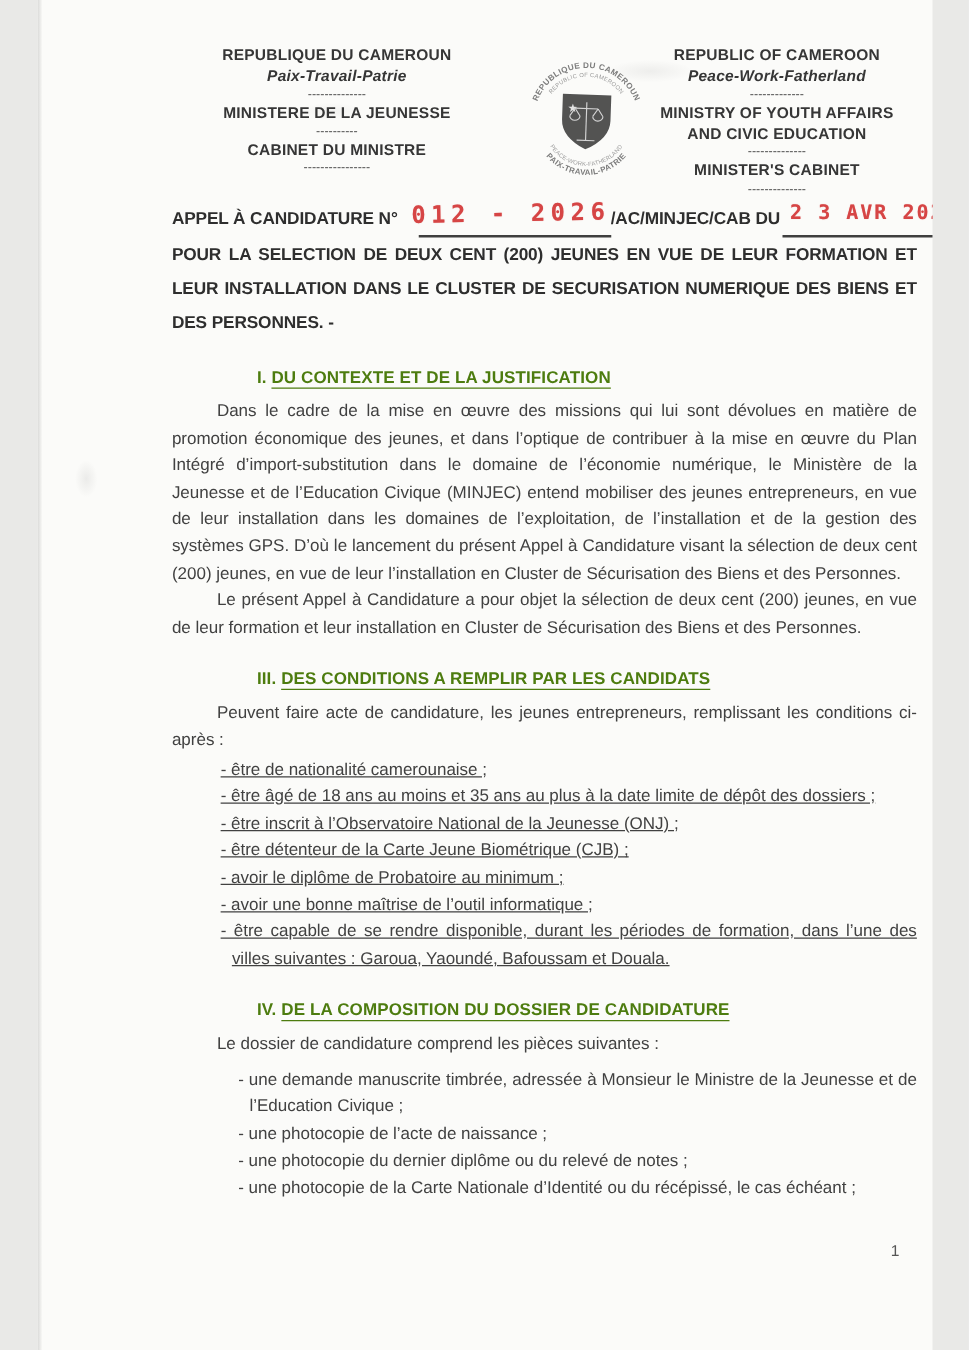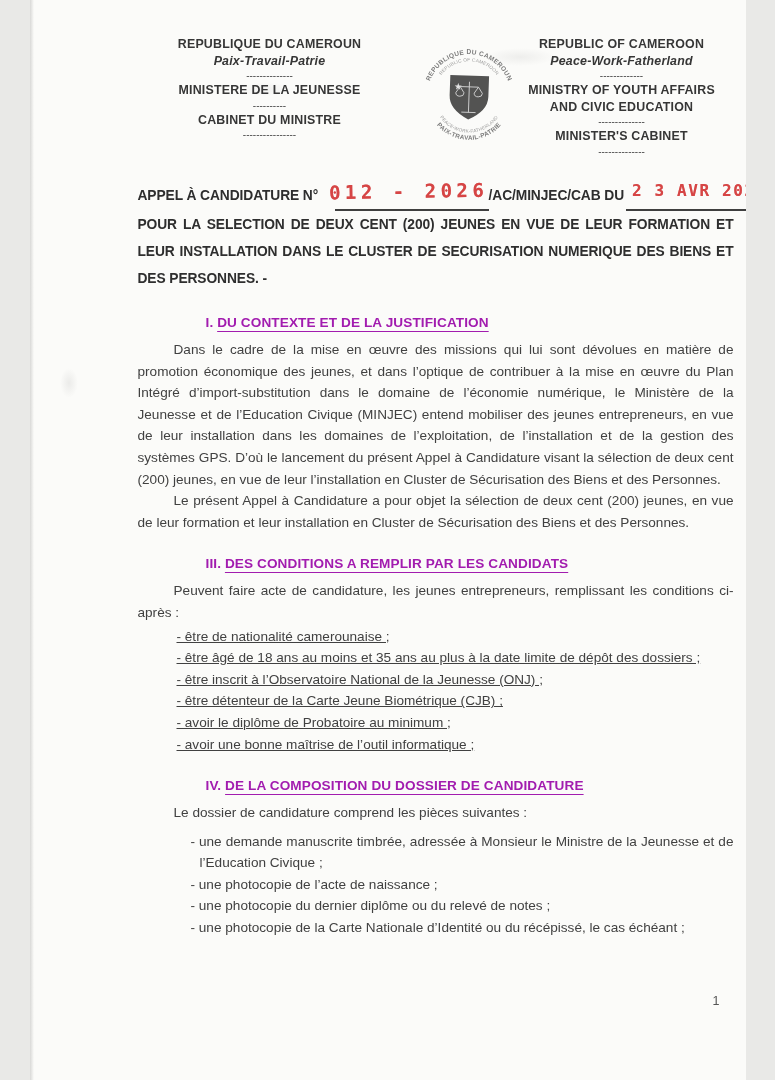--- a/index.html
+++ b/index.html
@@ -22,38 +22,38 @@
   .hdr { position:absolute; top:36px; text-align:center; font-size:12.4px;
     font-weight:600; color:#363636; line-height:16.5px; letter-spacing:.2px; }
   .hdr-left  { left:90px;  width:300px; }
   .hdr-right { left:458px; width:268px; }
   .hdr .motto { font-style:italic; font-weight:600; }
   .hdr .sep { font-size:10px; line-height:13px; letter-spacing:0; color:#4c4c4c; font-weight:400; }
   .seal { position:absolute; left:388px; top:40px; width:102px; height:108px;
     filter:blur(.4px); opacity:.88; }
 
   
-  .content { position:absolute; left:108px; top:180px; width:596px; }
+  .content { position:absolute; left:108px; top:160px; width:596px; }
 
   .title-block { font-size:13.8px; font-weight:600; color:#2e2e2e;
     line-height:27px; letter-spacing:-.1px; }
   .title-line1 { display:flex; align-items:baseline; white-space:nowrap; }
   .stampbox { display:inline-block; border-bottom:2px solid #3f3f3f; }
   .stampbox.num { width:168px; margin-left:17px; }
   .stampbox.date { flex:1; margin-left:2px; overflow:visible; }
   .stamp { font-family:"DejaVu Sans Mono", monospace; font-weight:bold;
     color:#d64545; display:inline-block; }
   .stamp.number { font-size:19px; letter-spacing:4.5px; transform:translateY(-2px) rotate(-1deg);
     margin-left:-6px; text-shadow:0 0 .6px rgba(214,69,69,.55); }
   .stamp.date { font-size:16px; letter-spacing:1.6px; transform:translateY(-4px);
     margin-left:6px; white-space:nowrap; text-shadow:0 0 .6px rgba(214,69,69,.55); }
   .title-rest { text-align:justify; }
 
   .sec-heading { margin:23px 0 9px 0; padding-left:68px; font-size:13.6px;
-    font-weight:600; color:#a21caf; letter-spacing:.1px; }
+    font-weight:600; color:#4d7c0f; letter-spacing:.1px; }
   .sec-heading .u { text-decoration:underline; text-underline-offset:3.5px;
     text-decoration-thickness:1.2px; }
   .para { font-size:13.6px; line-height:21.6px; text-align:justify;
     text-indent:36px; margin:0; }
   .list { margin-top:2px; }
   .list .item { font-size:13.6px; line-height:21.6px; text-align:justify; }
   .list-3 .item { padding-left:48px; text-indent:-9px;text-decoration:underline; }
   .list-4 .item { padding-left:62px; text-indent:-9px; }
   .list-4 { margin-top:7px; }
 
@@ -147,20 +147,21 @@
       <span class="u">DES CONDITIONS A REMPLIR PAR LES CANDIDATS</span>
     </div>
     <p class="para">Peuvent faire acte de candidature, les jeunes entrepreneurs, remplissant les conditions ci-après  :</p>
     <div class="list list-3">
       <div class="item">- être de nationalité camerounaise ;</div>
       <div class="item">- être âgé de 18 ans au moins et 35 ans au plus à la date limite de dépôt des dossiers  ;</div>
       <div class="item">- être inscrit à l’Observatoire National de la Jeunesse (ONJ) ;</div>
       <div class="item">- être détenteur de la Carte Jeune Biométrique (CJB)  ;</div>
       <div class="item">- avoir le diplôme de Probatoire au minimum ;</div>
       <div class="item">- avoir une bonne maîtrise de l’outil informatique ;</div>
+      <div class="item">- être capable de se rendre disponible, durant les périodes de formation, dans l’une des villes suivantes : Garoua, Yaoundé, Bafoussam et Douala.</div>
     </div>
 
     <div class="sec-heading">
       <span>IV.</span>
       <span class="u">DE LA COMPOSITION DU DOSSIER DE CANDIDATURE</span>
     </div>
     <p class="para">Le dossier de candidature comprend les pièces suivantes  :</p>
     <div class="list list-4">
       <div class="item">- une demande manuscrite timbrée, adressée à Monsieur le Ministre de la Jeunesse et de l’Education Civique  ;</div>
       <div class="item">- une photocopie de l’acte de naissance ;</div>

